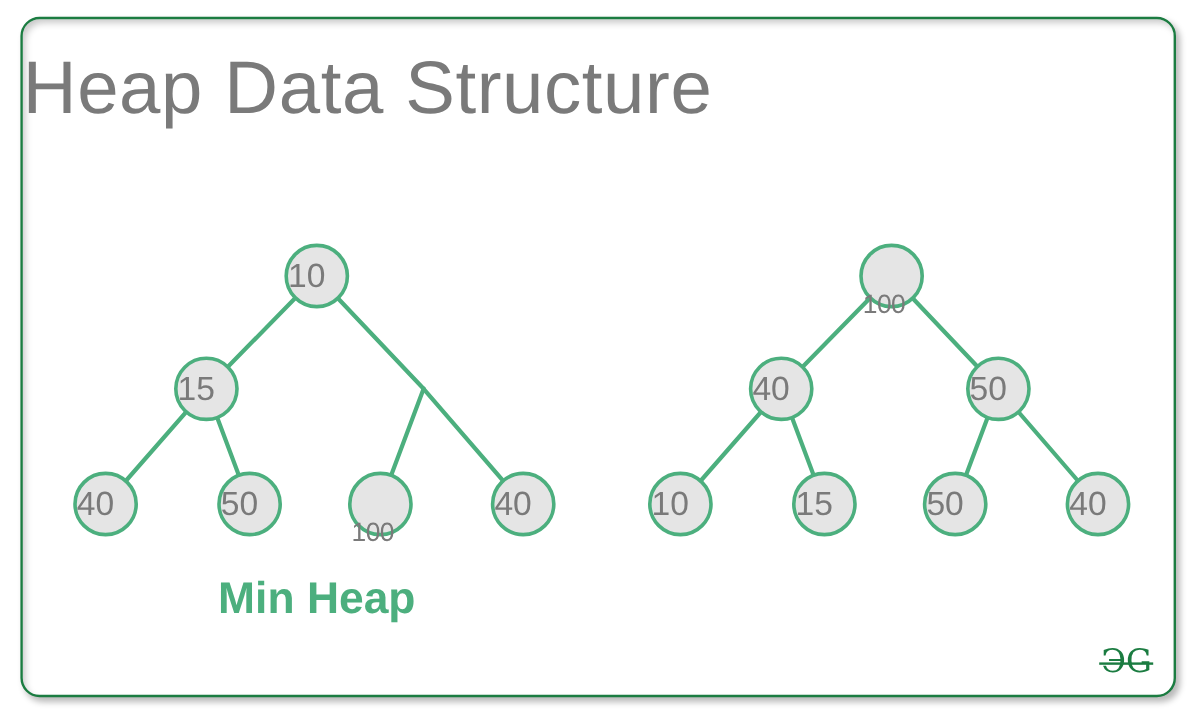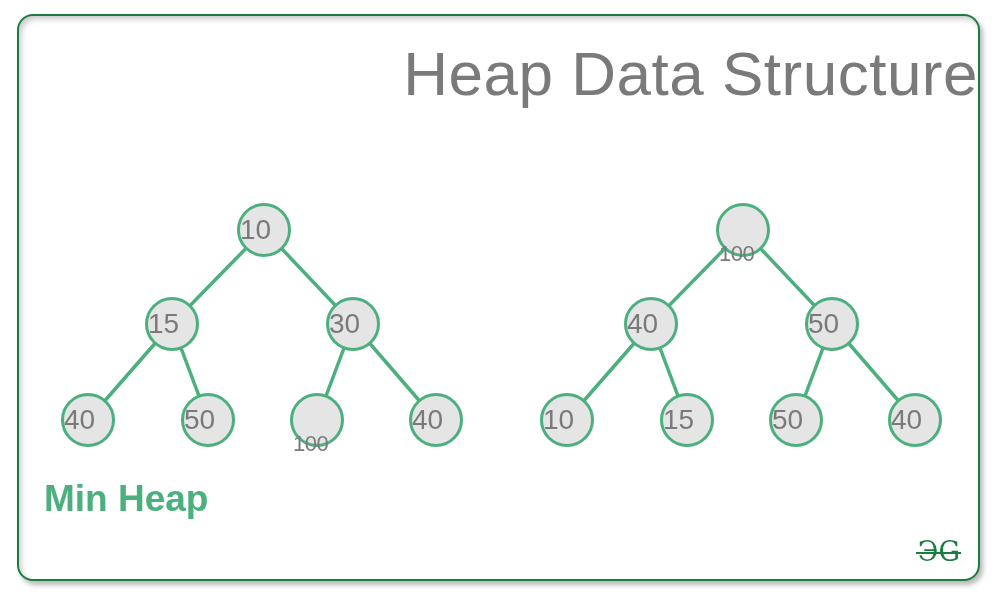--- a/index.html
+++ b/index.html
@@ -23,21 +23,21 @@
     background:#ffffff;
     border:2px solid var(--brand);
     border-radius:16px;
     box-shadow:3px 4px 5px rgba(0,0,0,0.28),
                inset 3px 4px 6px -1px rgba(0,0,0,0.22);
   }
   .title{
     position:absolute;
     left:0;right:0;top:22px;
     margin:0;
-    text-align:right;
+    text-align:left;
     font-size:62px;
     font-weight:400;
     letter-spacing:0.5px;
     color:var(--gray);
   }
   .tree{
     position:absolute;
     top:161px;
     width:440px;height:345px;
   }
@@ -69,20 +69,21 @@
   .n1{left:101px;top:120px;}
   .n2{left:282px;top:120px;}
   .n3{left:17px;top:216px;}
   .n4{left:137px;top:216px;}
   .n5{left:246px;top:216px;}
   .n6{left:365px;top:216px;}
   .tree-label{
     position:absolute;
     left:0;top:301px;
     width:100%;
+    text-align:center;
     font-size:37px;
     font-weight:700;
     color:var(--green);
   }
   .logo{
     position:absolute;
     right:18px;bottom:14px;
     font-family:"DejaVu Serif", serif;
     font-size:27px;
     line-height:1;
@@ -112,23 +113,20 @@
         <line x1="128" y1="147" x2="44" y2="243" stroke="currentColor" stroke-width="3.5" stroke-linecap="round"></line>
         <line x1="128" y1="147" x2="164" y2="243" stroke="currentColor" stroke-width="3.5" stroke-linecap="round"></line>
         <line x1="309" y1="147" x2="273" y2="243" stroke="currentColor" stroke-width="3.5" stroke-linecap="round"></line>
         <line x1="309" y1="147" x2="392" y2="243" stroke="currentColor" stroke-width="3.5" stroke-linecap="round"></line>
       </svg>
       <div class="node n0">
           <span class="nv">10</span>
         </div>
       <div class="node n1">
           <span class="nv">15</span>
-        </div>
-      <div class="node n2">
-          <span class="nv">30</span>
         </div>
       <div class="node n3">
           <span class="nv">40</span>
         </div>
       <div class="node n4">
           <span class="nv">50</span>
         </div>
       <div class="node n5">
           <span class="nv len3">100</span>
         </div>

